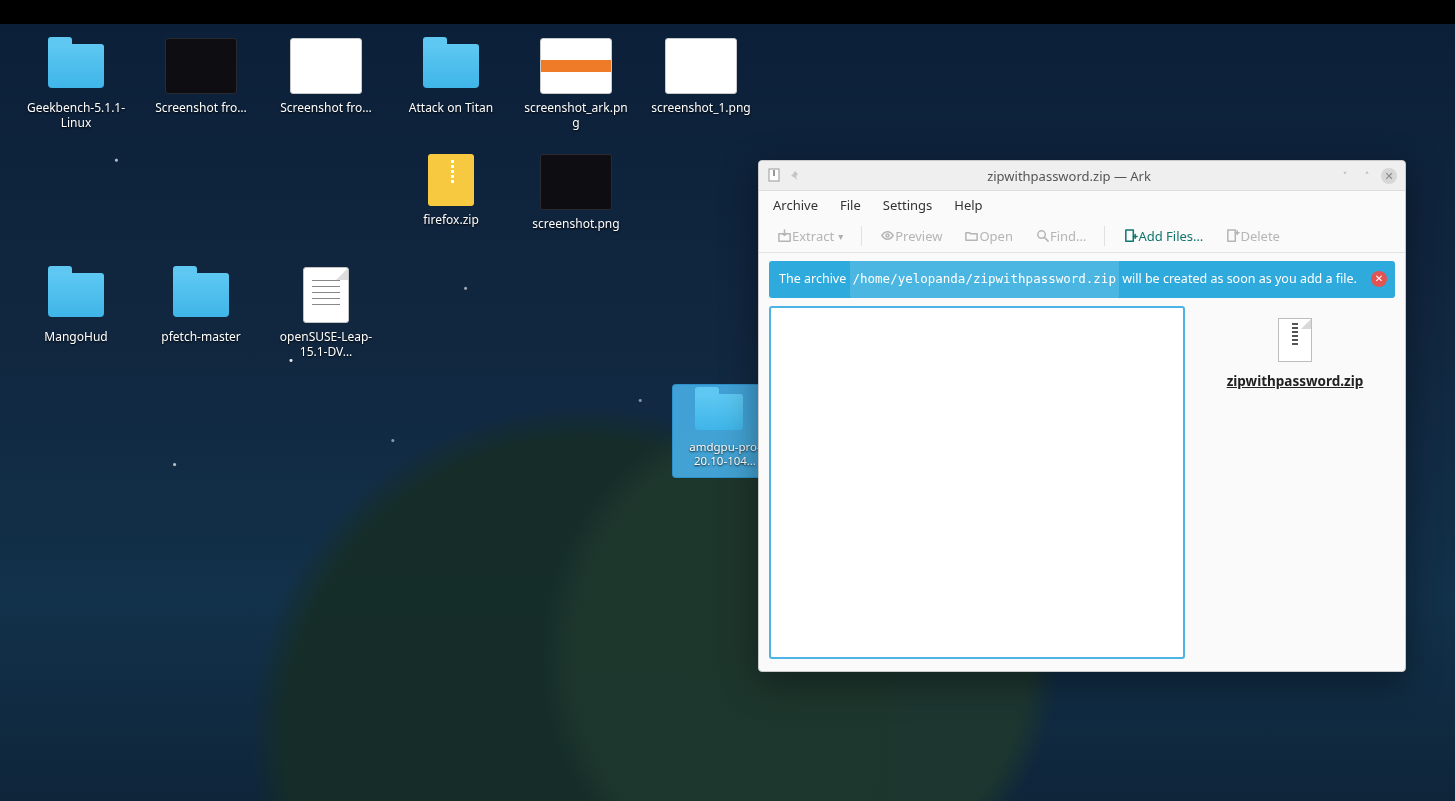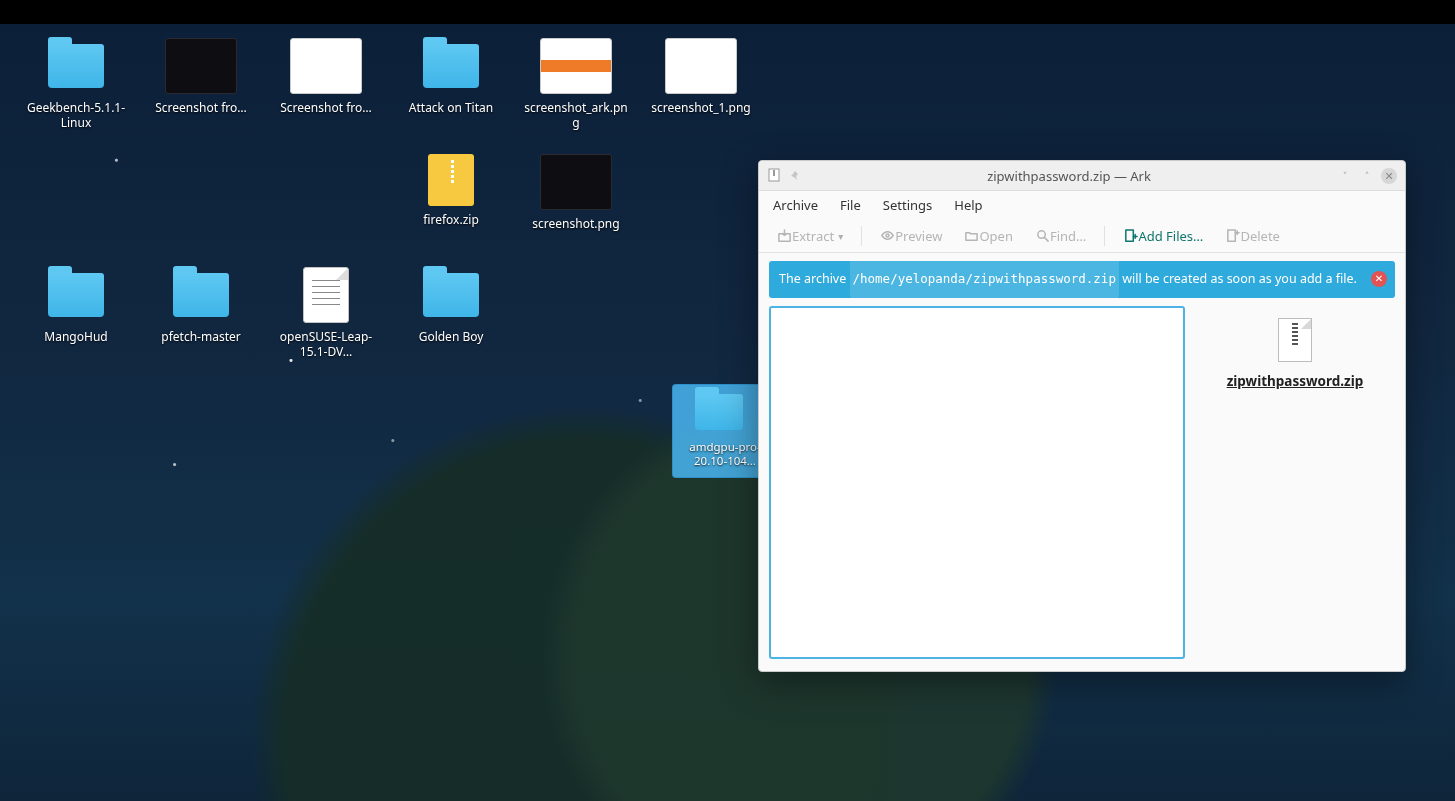--- a/index.html
+++ b/index.html
@@ -198,26 +198,20 @@
       <div class="dicon folder">
         <div class="thumb folder">
           <div class="folder-glyph"></div>
         </div>
         <div class="label">pfetch-master</div>
       </div>
       <div class="dicon">
         <div class="thumb textdoc"></div>
         <div class="label">openSUSE-Leap-15.1-DV…</div>
       </div>
-      <div class="dicon folder">
-        <div class="thumb folder">
-          <div class="folder-glyph"></div>
-        </div>
-        <div class="label">Golden Boy</div>
-      </div>
     </div>
   </div>
 
 <div class="drag-float" id="drag-float">
     <div class="drag-item folder">
       <div class="mini">
         <div class="folder-glyph"></div>
       </div>
       <div class="dl">amdgpu-pro-20.10-104…</div>
     </div>

